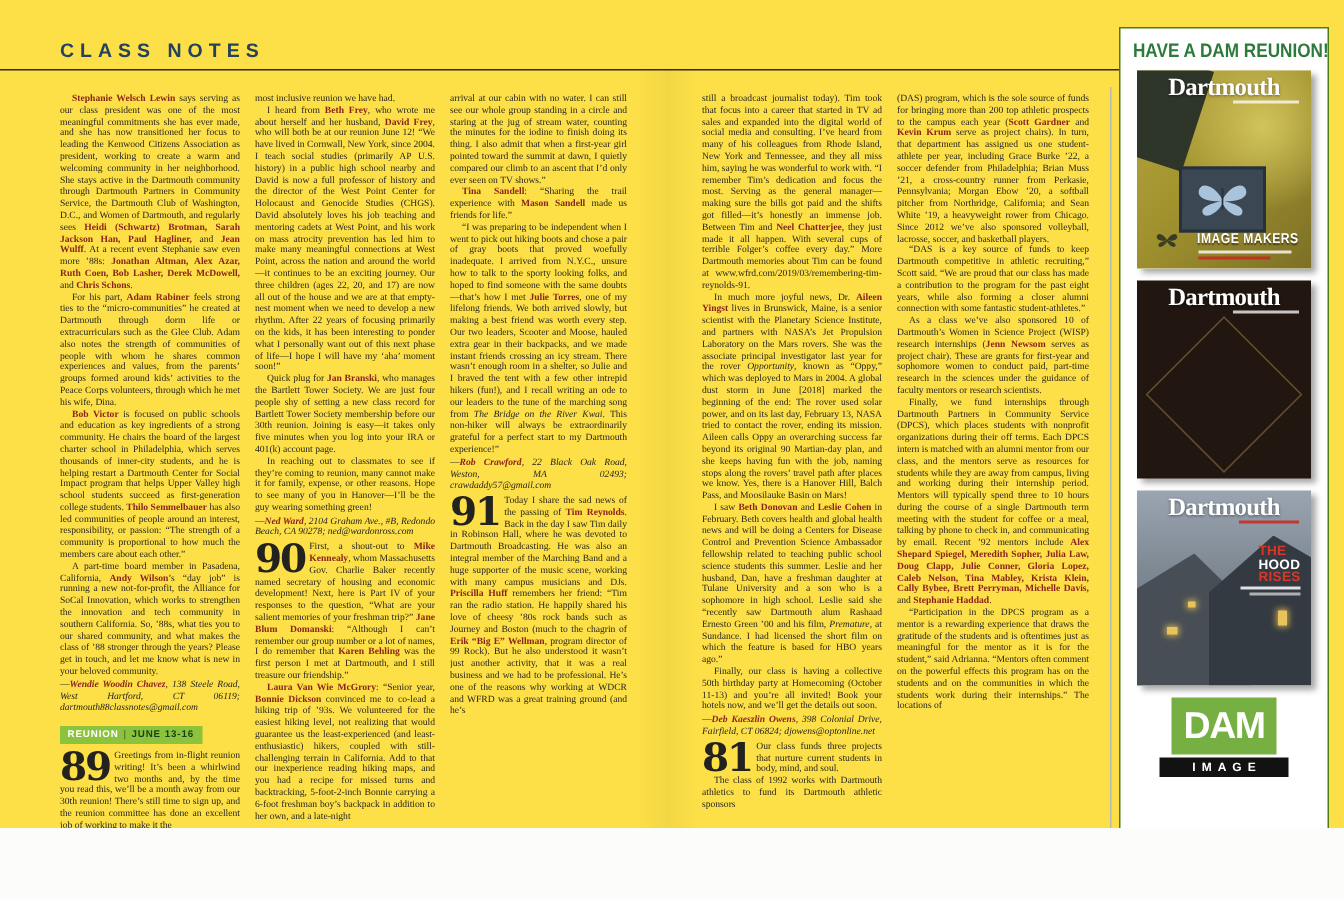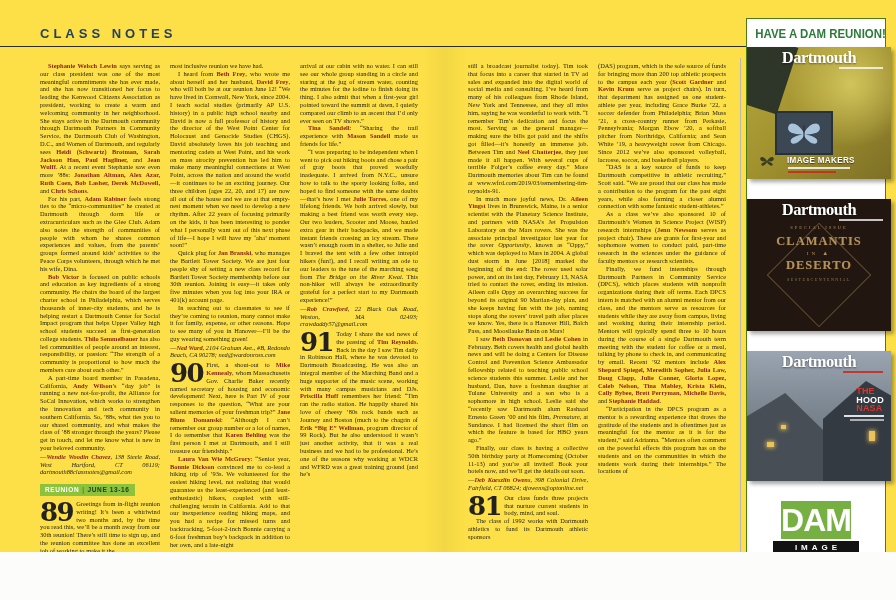--- a/index.html
+++ b/index.html
@@ -29,21 +29,21 @@
          font-family:"Liberation Sans",sans-serif;font-weight:bold;font-size:6.5px;letter-spacing:.6px;}
   .badge .bl{color:#ffffff;} .badge .bs{color:#55832a;margin:0 3px;} .badge .bd{color:#17411c;}
   .gutter{position:absolute;left:424px;top:47px;width:42px;height:553px;
           background:linear-gradient(90deg,rgba(0,0,0,0),rgba(0,0,0,.045),rgba(0,0,0,0));}
   .divider{position:absolute;left:740px;top:58px;width:1px;height:502px;background:#b9b9b4;}
   
   .ad{position:absolute;left:746px;top:18px;width:140px;height:542px;background:#ffffff;
       border:1px solid #4d7c0f;box-sizing:border-box;padding-top:7px;}
   .ad-headline{font-family:"Liberation Sans",sans-serif;font-weight:bold;font-size:13px;
                color:#2d7a3a;text-align:center;transform:scaleX(.88);white-space:nowrap;margin-bottom:6px;}
-  .cover{position:relative;width:116px;margin:0 auto 20px;box-shadow:3px 3px 4px rgba(0,0,0,.35);overflow:hidden;padding-left:28px;}
+  .cover{position:relative;width:116px;margin:0 auto 8px;box-shadow:3px 3px 4px rgba(0,0,0,.35);overflow:hidden;}
   .masthead{position:absolute;top:2px;left:0;right:0;text-align:center;font-family:"Liberation Serif",serif;
             font-weight:bold;color:#fff;font-size:16.5px;line-height:17px;letter-spacing:-.5px;
             text-shadow:0 1px 2px rgba(0,0,0,.45);}
   .mast-sub{position:absolute;top:20px;right:8px;width:44px;height:2px;background:rgba(255,255,255,.75);}
   
   .cover-yellow{height:132px;background:radial-gradient(circle at 72% 28%,#d2c45c,rgba(0,0,0,0) 45%),
                 linear-gradient(135deg,#b5a642 0%,#a2932f 45%,#7d7026 100%);}
   .cy-shoulder{position:absolute;left:-18px;top:-10px;width:60px;height:70px;background:#2e3529;
                transform:rotate(18deg);}
   .frame{position:absolute;left:28px;top:64px;width:54px;height:40px;background:#3c4754;
@@ -76,21 +76,21 @@
   .win{position:absolute;background:#e8c25a;box-shadow:0 0 4px 1px rgba(232,194,90,.8);}
   .hood{position:absolute;right:7px;top:36px;text-align:left;font-family:"Liberation Sans",sans-serif;
         font-weight:bold;font-size:9px;line-height:8.5px;letter-spacing:.2px;}
   .hood .h-red{color:#d8372a;display:block;} .hood .h-white{color:#ffffff;display:block;}
   .hood-bar1{position:absolute;right:7px;top:64px;width:40px;height:2px;background:rgba(255,255,255,.85);}
   .hood-bar2{position:absolute;right:7px;top:68px;width:34px;height:2px;background:rgba(255,255,255,.6);}
   
   .find{font-family:"Liberation Sans",sans-serif;font-weight:bold;font-size:8.3px;color:#101010;
         text-align:center;line-height:10.5px;margin-top:2px;}
   .dam-box{width:70px;height:38px;background:#76b043;color:#fff;font-family:"Liberation Sans",sans-serif;
-           font-weight:bold;font-size:32px;letter-spacing:-1px;display:flex;align-items:center;
+           font-weight:bold;font-size:25px;letter-spacing:-1px;display:flex;align-items:center;
            justify-content:center;margin:5px auto 0;}
   .online-bar{width:86px;height:13px;background:#121212;color:#fff;font-family:"Liberation Sans",sans-serif;
               font-weight:bold;font-size:8px;letter-spacing:4px;display:flex;align-items:center;
               justify-content:center;margin:2px auto 0;text-indent:4px;}
   
   .footer-left{position:absolute;left:40px;top:572px;font-family:"Liberation Sans",sans-serif;
                font-size:6.3px;letter-spacing:1.8px;color:#3c3c3a;}
   .footer-right{position:absolute;right:14px;top:572px;font-family:"Liberation Sans",sans-serif;
                 font-size:6.3px;letter-spacing:1.8px;color:#55544f;}
   .pg{font-weight:bold;font-size:7px;color:#232320;letter-spacing:0;}
@@ -163,41 +163,34 @@
       </div>
       <div class="c1-title">IMAGE MAKERS</div>
       <div class="c1-bar1"></div>
       <div class="c1-bar2"></div>
     </div>
 
     <div class="cover cover-dark">
       <div class="masthead">Dartmouth</div>
       <div class="mast-sub"></div>
       <div class="diamond"></div>
-      <div class="vox">
-        <div class="v-special">SPECIAL ISSUE</div>
-        <div class="v-big">CLAMANTIS</div>
-        <div class="v-in"><span>IN</span> <span class="tree-icon">▲</span></div>
-        <div class="v-big">DESERTO</div>
-        <div class="v-anniv">SESTERCENTENNIAL</div>
-      </div>
     </div>
 
     <div class="cover cover-dusk">
       <div class="bldg1"></div>
       <div class="bldg2"></div>
       <div class="win" style="left:20px;bottom:34px;width:7px;height:5px;"></div>
       <div class="win" style="left:34px;bottom:52px;width:5px;height:4px;"></div>
       <div class="win" style="right:16px;bottom:40px;width:6px;height:10px;"></div>
       <div class="masthead">Dartmouth</div>
       <div class="mast-sub-red"></div>
       <div class="hood">
         <span class="h-red">THE</span>
         <span class="h-white">HOOD</span>
-        <span class="h-red">NASA</span>
+        <span class="h-red">RISES</span>
       </div>
       <div class="hood-bar1"></div>
       <div class="hood-bar2"></div>
     </div>
 
     <div class="dam-box">DAM</div>
     <div class="online-bar">IMAGE</div>
   </aside>
 
   <div class="footer-left">

